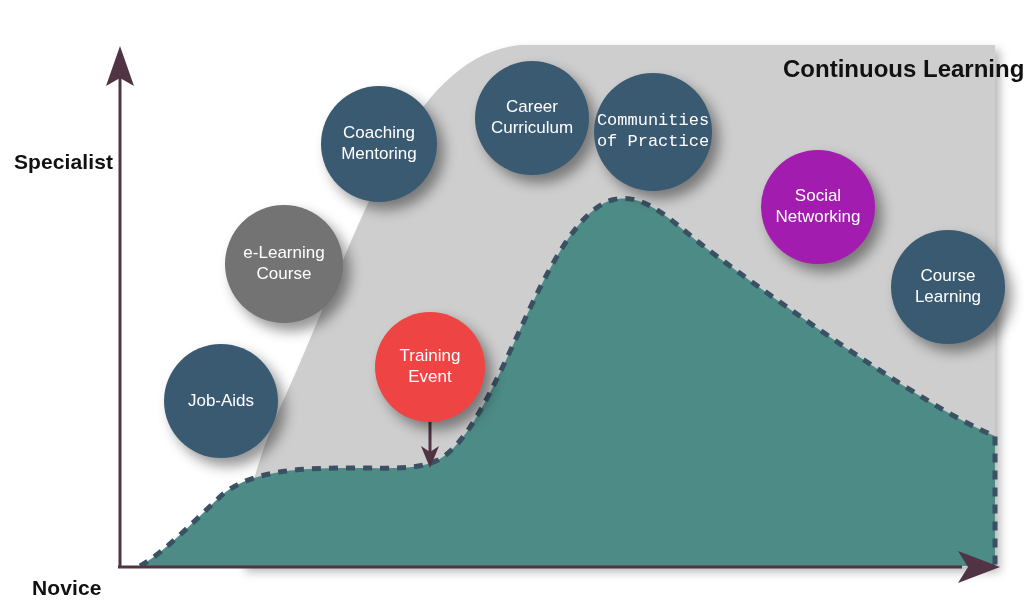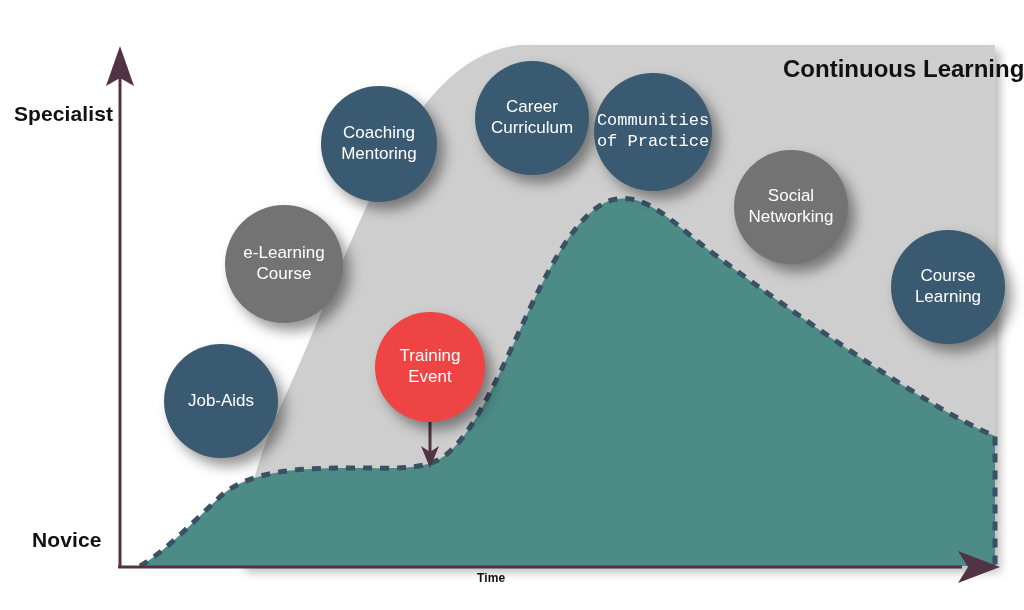--- a/index.html
+++ b/index.html
@@ -26,20 +26,21 @@
     width: 1024px;
     height: 610px;
   }
   .axis-label {
     position: absolute;
     font-size: 21px;
     font-weight: bold;
     color: #111111;
     white-space: nowrap;
     letter-spacing: 0.1px;
+    margin-top: 48px;
   }
   #label-specialist { left: 14px; top: 102px; }
   #label-novice     { left: 32px; top: 528px; }
   #label-time       { left: 477px; top: 571px; font-size: 12px; }
 
   #label-continuous {
     position: absolute;
     left: 783px;
     top: 55px;
     font-size: 24px;
@@ -136,21 +137,21 @@
         <span class="line">Mentoring</span>
       </div>
       <div class="node" style="left: 475px; top: 61px; width: 114px; height: 114px; background: rgb(58, 90, 114); font-size: 17px;">
         <span class="line">Career</span>
         <span class="line">Curriculum</span>
       </div>
       <div class="node" style="left: 594px; top: 73px; width: 118px; height: 118px; background: rgb(58, 90, 114); font-size: 17px; font-family: Liberation Mono, monospace;">
         <span class="line">Communities</span>
         <span class="line">of Practice</span>
       </div>
-      <div class="node" style="left: 734px; top: 150px; width: 114px; height: 114px; background: #737373; font-size: 17px;">
+      <div class="node" style="left: 761px; top: 150px; width: 114px; height: 114px; background: #a21caf; font-size: 17px;">
         <span class="line">Social</span>
         <span class="line">Networking</span>
       </div>
       <div class="node" style="left: 891px; top: 230px; width: 114px; height: 114px; background: rgb(58, 90, 114); font-size: 17px;">
         <span class="line">Course</span>
         <span class="line">Learning</span>
       </div>
       <div class="node" style="left: 375px; top: 312px; width: 110px; height: 110px; background: #ef4444; font-size: 17px;">
         <span class="line">Training</span>
         <span class="line">Event</span>

